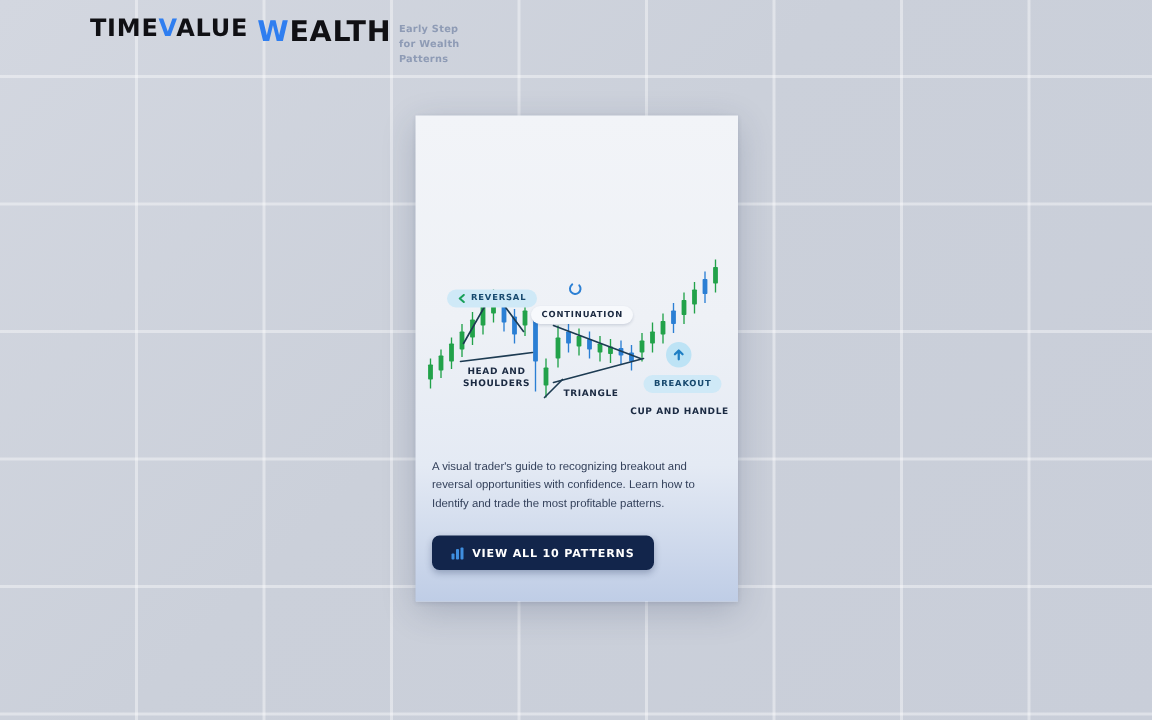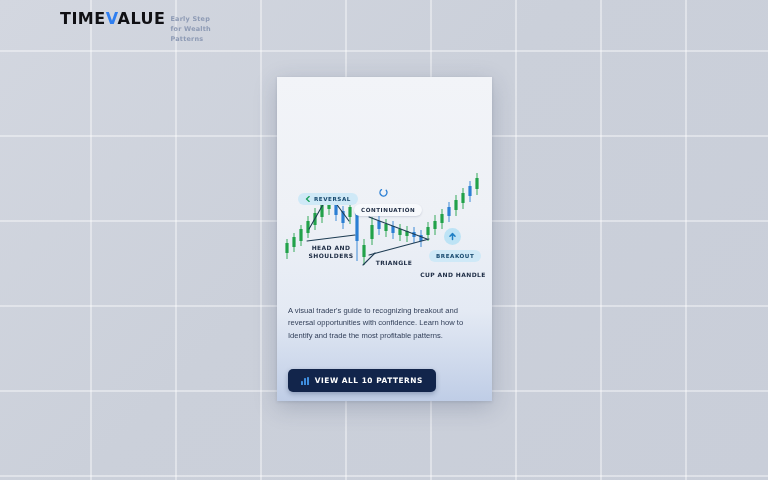--- a/index.html
+++ b/index.html
@@ -95,21 +95,21 @@
   #lbl-hs{left:26px;top:75px;width:56px;}
   #lbl-tri{left:92px;top:90px;width:50px;}
   #lbl-cup{left:140px;top:102px;width:72px;}
 
   
   #body-copy{
     position:absolute;left:11px;top:228px;width:196px;
     font-size:7.6px;line-height:1.62;color:#33405a;
   }
   #cta{
-    position:absolute;left:11px;top:292px;
+    position:absolute;left:11px;top:280px;
     background:#12254b;border-radius:5px;
     display:flex;align-items:center;gap:6px;
     padding:7px 13px;cursor:pointer;
     box-shadow:0 2px 5px rgba(18,37,75,.30);
   }
   #cta-label{
     color:#fff;font-size:7.4px;font-weight:700;letter-spacing:.55px;
     font-family:"DejaVu Sans", sans-serif;
   }
   .bar{width:1.8px;background:#3f8fe0;border-radius:.6px;}
@@ -131,20 +131,23 @@
     <div class="gl gh" style="top: 220px;"></div>
     <div class="gl gh" style="top: 305px;"></div>
     <div class="gl gh" style="top: 390px;"></div>
     <div class="gl gh" style="top: 475px;"></div>
   </div>
 
 <div id="logo">
   <div id="logo-marks">
     <div class="logo-row r1">
       <span>TIM</span><span>E</span><span class="b">V</span><span>ALUE</span>
+    </div>
+    <div class="logo-row r2">
+      <span class="b">W</span><span>EALTH</span>
     </div>
   </div>
   <div id="logo-tag" style="white-space:pre-line">Early Step
 for Wealth
 Patterns</div>
 </div>
 
 <div id="card">
 
 

